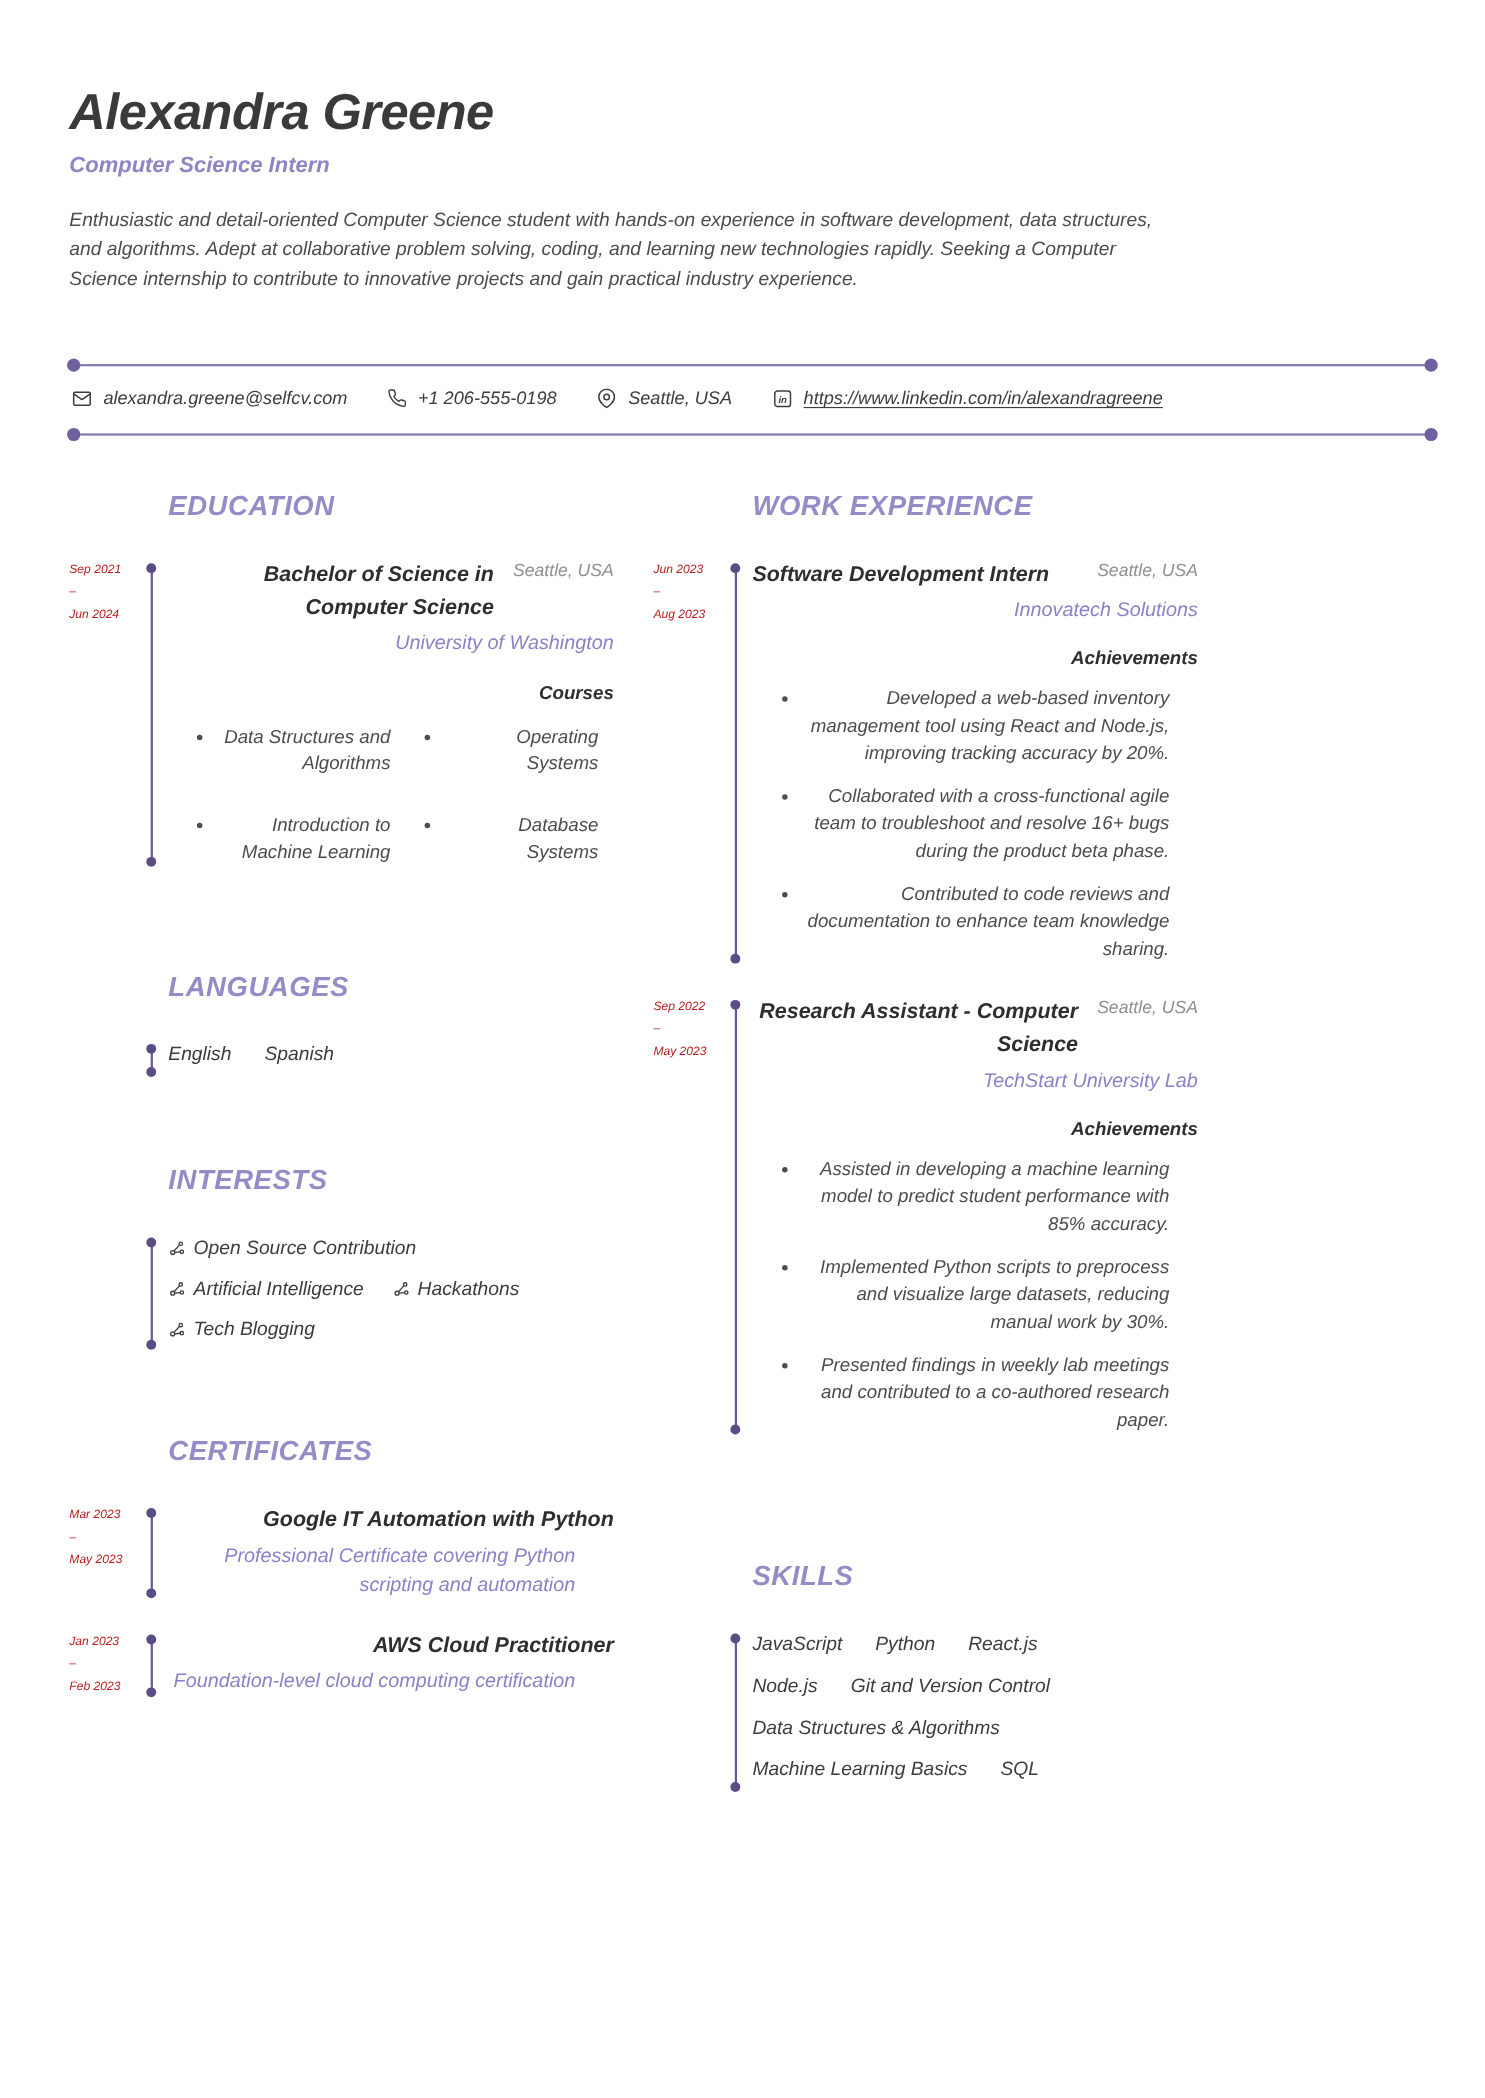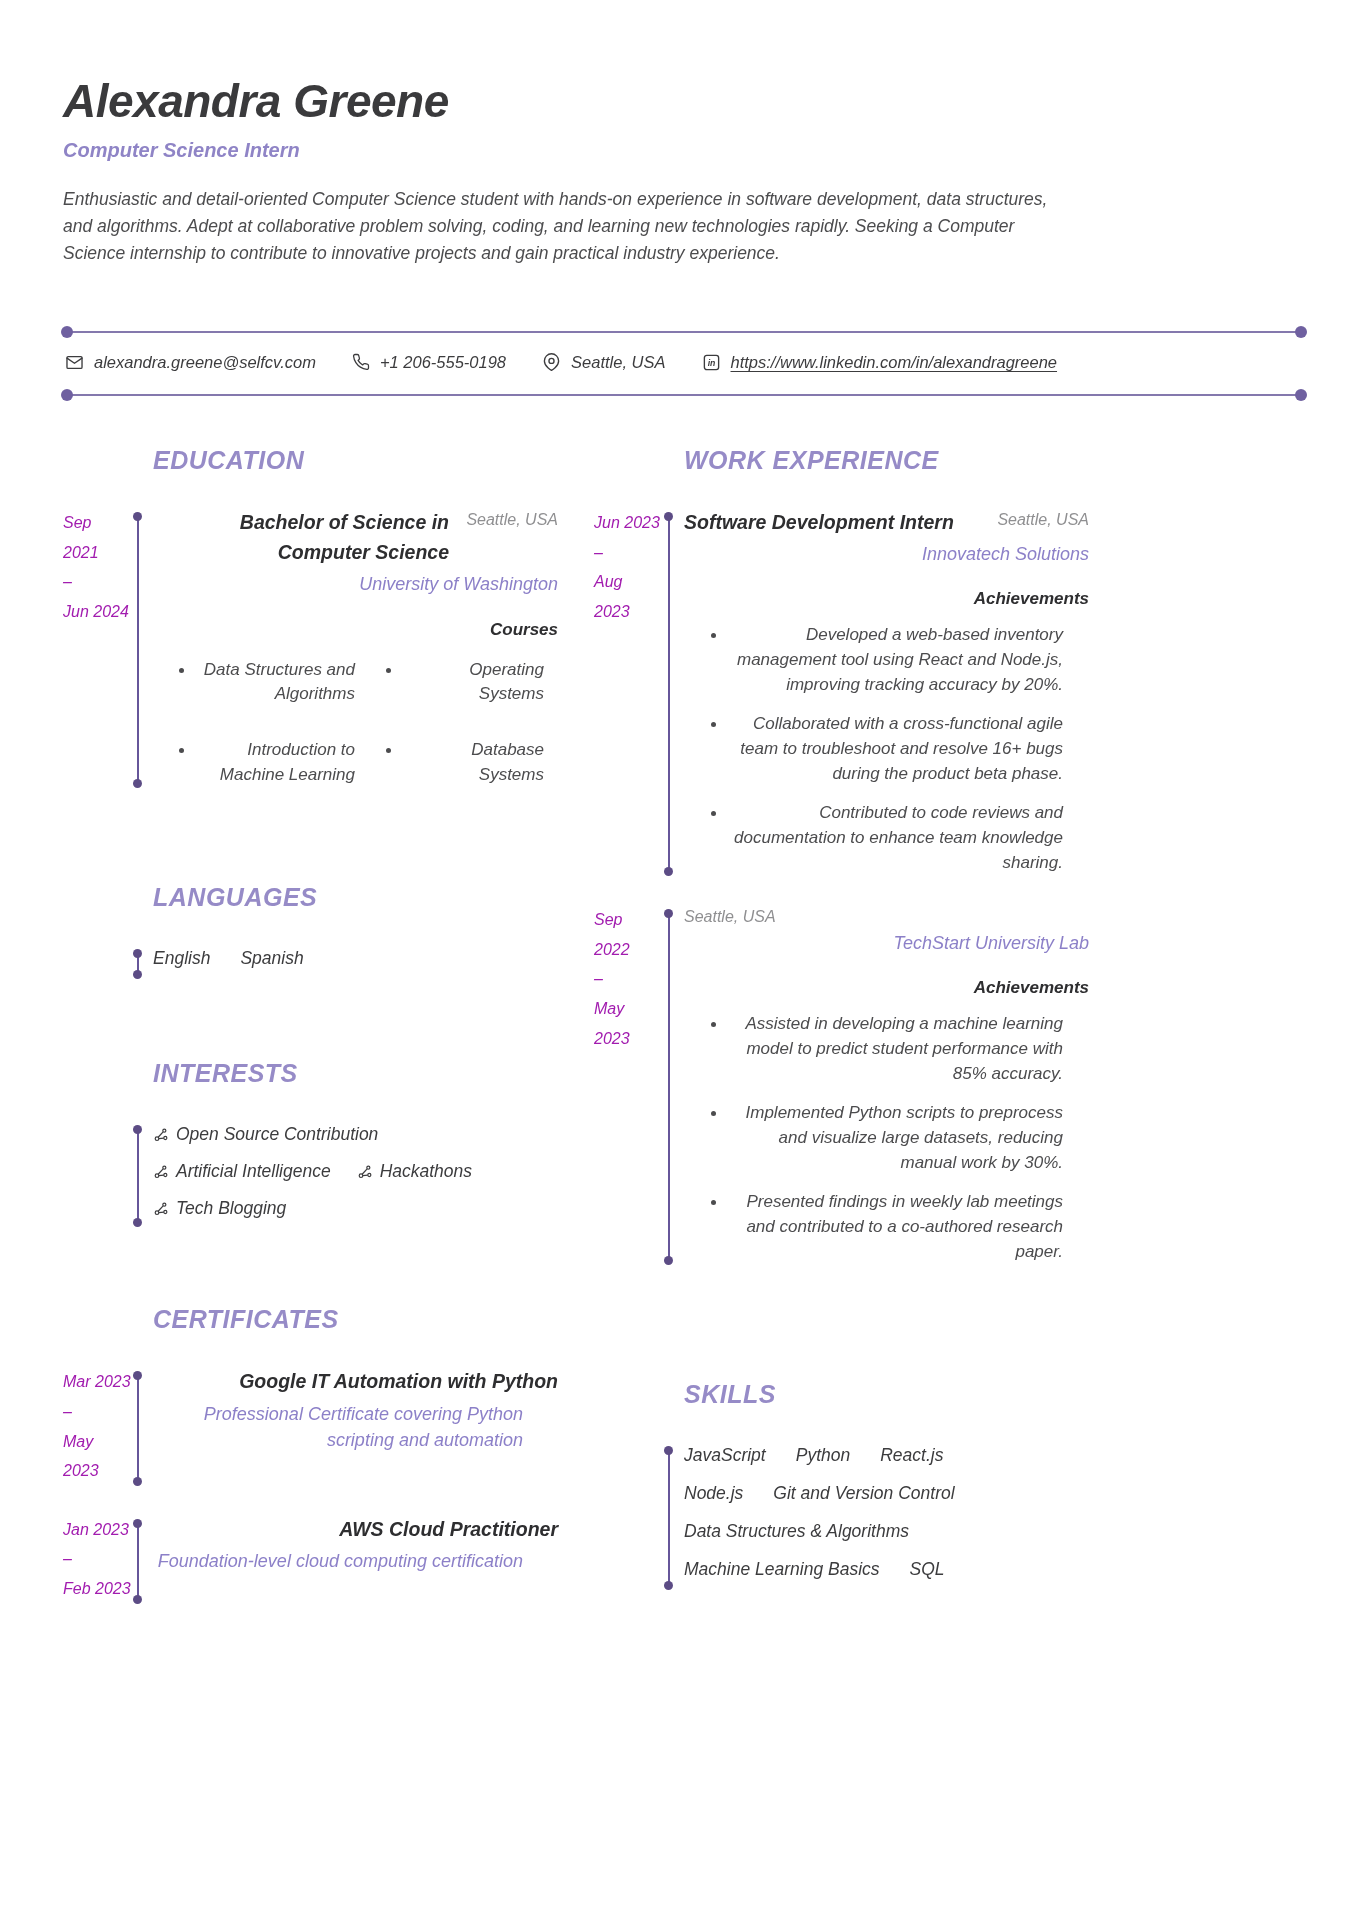--- a/index.html
+++ b/index.html
@@ -33,21 +33,21 @@
   .section-h { font-size:25px; font-weight:700; letter-spacing:0.5px; color:#968bc7; margin-left:90px; }
   .mt-first { margin-top:50px; }
   .mt-lang { margin-top:95px; }
   .mt-int { margin-top:80px; }
   .mt-cert { margin-top:78px; }
   .mt-skill { margin-top:115px; }
 
   
   .entry { display:flex; margin-top:32px; }
   .entry.tight { margin-top:28px; }
-  .entry-dates { width:68px; flex:none; font-size:16px; line-height:1.85; color:#a21caf; padding-top:1px; }
+  .entry-dates { width:68px; flex:none; font-size:11px; line-height:1.85; color:#b91c1c; padding-top:1px; }
   .rail { width:22px; flex:none; position:relative; }
   .rail::before { content:''; position:absolute; left:5.5px; top:10px; bottom:4px; width:2px; background:#66569a; }
   .rail::after { content:''; position:absolute; left:2px; top:5px; width:9px; height:9px; border-radius:50%; background:#5c4c85; }
   .rail .rail-end { position:absolute; left:2px; bottom:0; width:9px; height:9px; border-radius:50%; background:#5c4c85; }
   .entry-content { flex:1; min-width:0;text-align:right; }
 
   .entry-head { display:flex; justify-content:space-between; align-items:flex-start; }
   .entry-head .entry-title { max-width:296px; }
   .entry-title { font-size:19.5px; font-weight:700; color:#2e2e30; line-height:1.55; }
   .entry-loc { font-size:16px; color:#8f8f91; white-space:nowrap; padding-top:4px; }
@@ -307,20 +307,21 @@
           <div class="entry-dates">
             <div>Sep 2022</div>
             <div>–</div>
             <div>May 2023</div>
           </div>
           <div class="rail">
               <span class="rail-end"></span>
             </div>
           <div class="entry-content">
             <div class="entry-head">
+              <div class="entry-title">Research Assistant - Computer Science</div>
               <div class="entry-loc">Seattle, USA</div>
             </div>
             <div class="entry-org">TechStart University Lab</div>
             <div class="sub-label">Achievements</div>
             <div class="achv-list">
               <div class="bullet-item">
                   <span class="b-dot"></span>
                   <span>Assisted in developing a machine learning model to predict student performance with 85% accuracy.</span>
                 </div>
               <div class="bullet-item">

